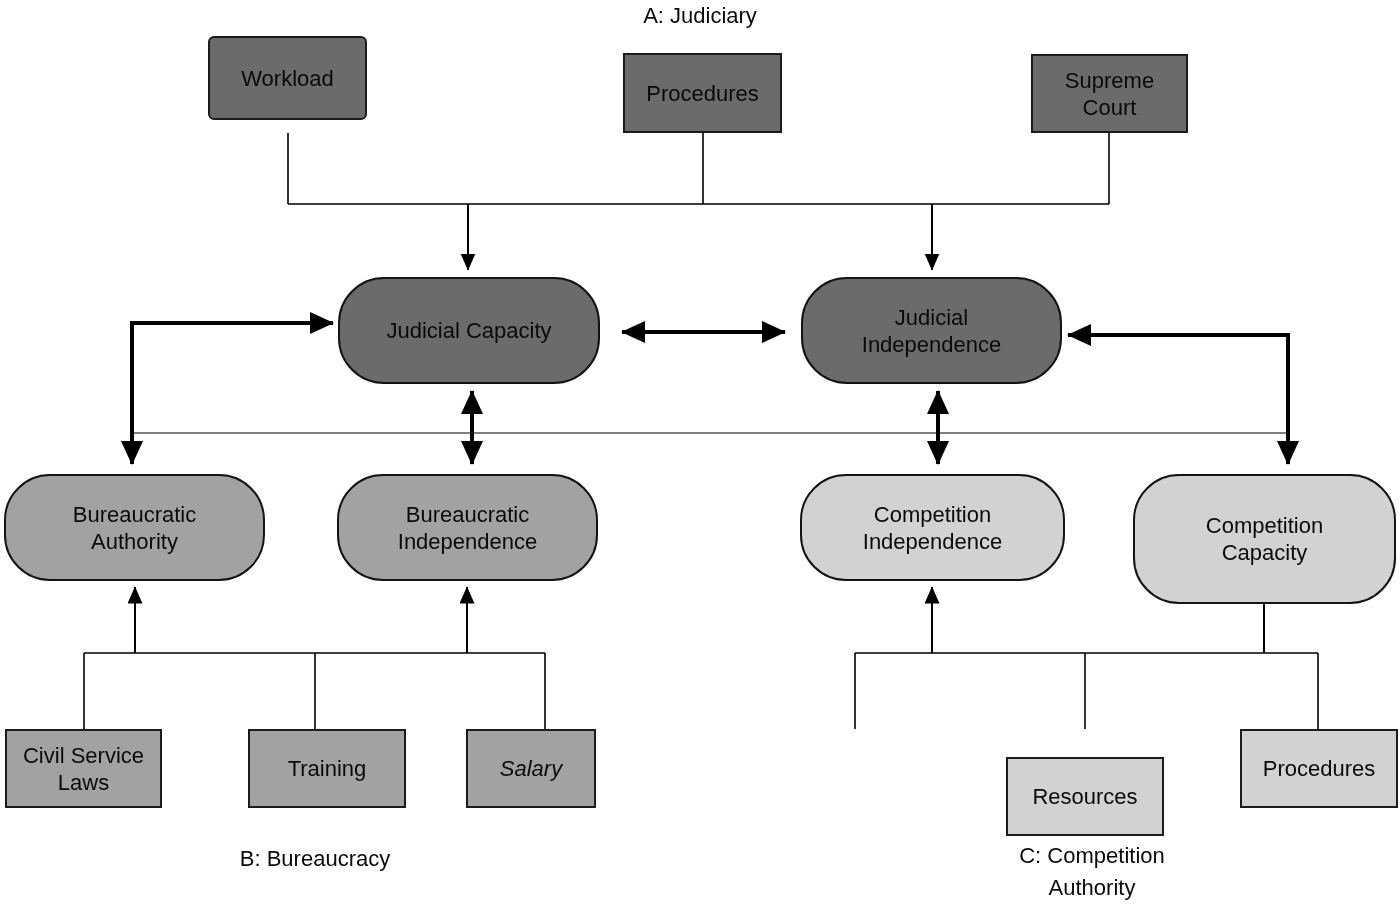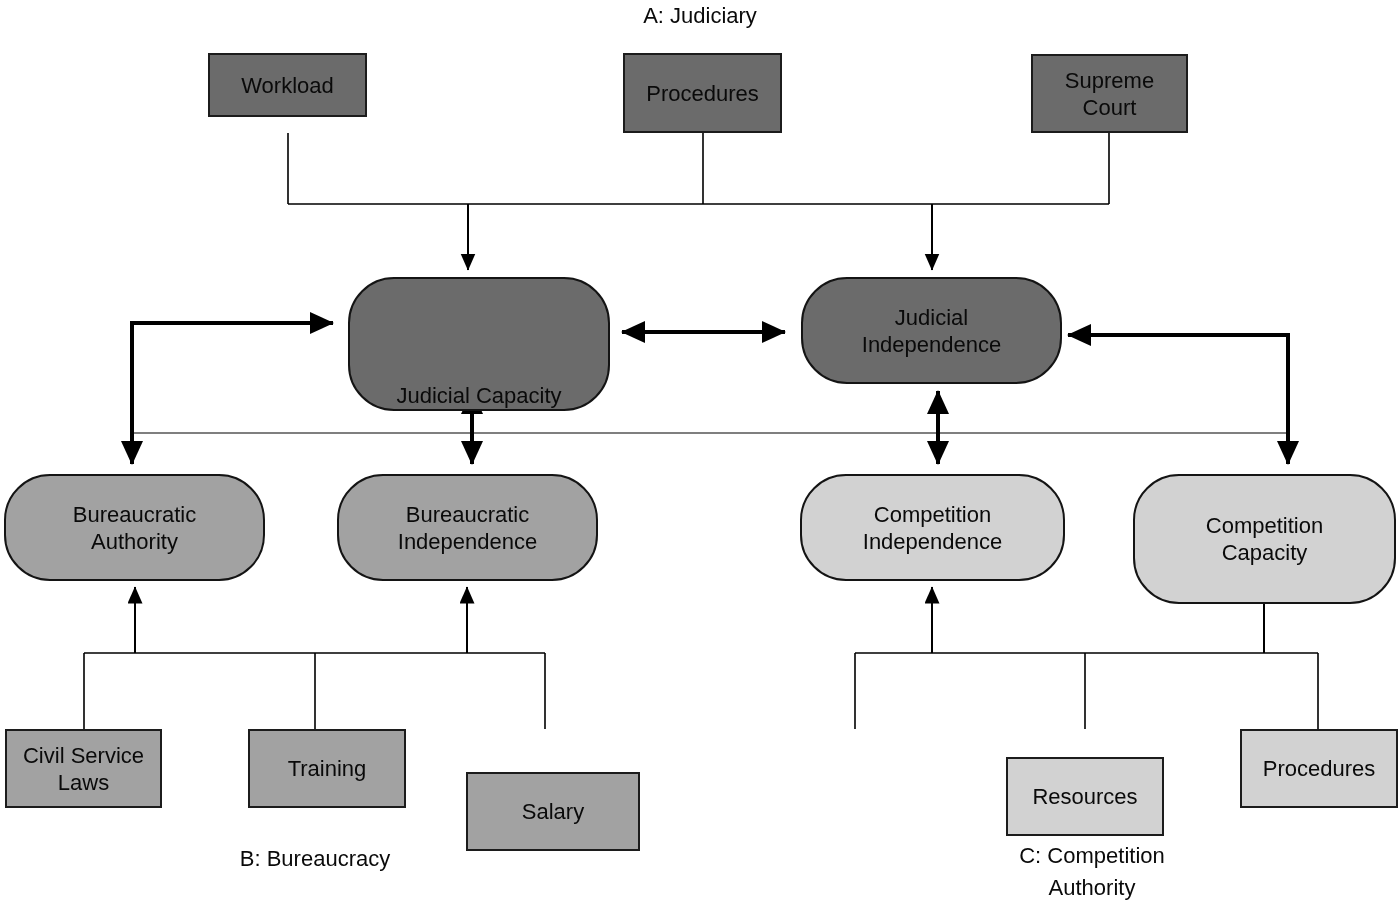--- a/index.html
+++ b/index.html
@@ -78,31 +78,31 @@
   <div class="section-title" id="title-a" style="left:550px;top:0px;">
     <span class="lbl">A: Judiciary</span>
   </div>
   <div class="section-title" id="title-b" style="left:165px;top:843px;">
     <span class="lbl">B: Bureaucracy</span>
   </div>
   <div class="section-title" id="title-c" style="left:942px;top:840px;">
     <span class="lbl">C: Competition Authority</span>
   </div>
 
-  <div class="node rect dark" style="left:208px;top:53px;width:159px;height:64px;">
+  <div class="node rect dark" style="left:208px;top:36px;width:159px;height:84px;border-radius:6px;">
     <span class="lbl">Workload</span>
   </div>
   <div class="node rect dark" style="left:623px;top:53px;width:159px;height:80px;">
     <span class="lbl">Procedures</span>
   </div>
   <div class="node rect dark" style="left:1031px;top:54px;width:157px;height:79px;">
     <span class="lbl">Supreme Court</span>
   </div>
 
-  <div class="node round dark" style="left:348px;top:277px;width:262px;height:134px;align-items:flex-end;">
+  <div class="node round dark" style="left:338px;top:277px;width:262px;height:107px;">
     <span class="lbl">Judicial Capacity</span>
   </div>
   <div class="node round dark" style="left:801px;top:277px;width:261px;height:107px;">
     <span class="lbl narrow">Judicial Independence</span>
   </div>
 
   <div class="node round medium" style="left:4px;top:474px;width:261px;height:107px;">
     <span class="lbl narrow">Bureaucratic Authority</span>
   </div>
   <div class="node round medium" style="left:337px;top:474px;width:261px;height:107px;">
@@ -115,21 +115,21 @@
   <div class="node round light" style="left:1133px;top:474px;width:263px;height:130px;">
     <span class="lbl narrow">Competition Capacity</span>
   </div>
 
   <div class="node rect medium" style="left:5px;top:729px;width:157px;height:79px;">
     <span class="lbl">Civil Service Laws</span>
   </div>
   <div class="node rect medium" style="left:248px;top:729px;width:158px;height:79px;">
     <span class="lbl">Training</span>
   </div>
-  <div class="node rect medium" style="left:466px;top:772px;width:174px;height:79px;">
+  <div class="node rect medium" style="left:466px;top:729px;width:130px;height:79px;font-style:italic;">
     <span class="lbl">Salary</span>
   </div>
 
   <div class="node rect light" style="left:1006px;top:729px;width:158px;height:79px;margin-top:28px;">
     <span class="lbl">Resources</span>
   </div>
   <div class="node rect light" style="left:1240px;top:729px;width:158px;height:79px;">
     <span class="lbl">Procedures</span>
   </div>
 

